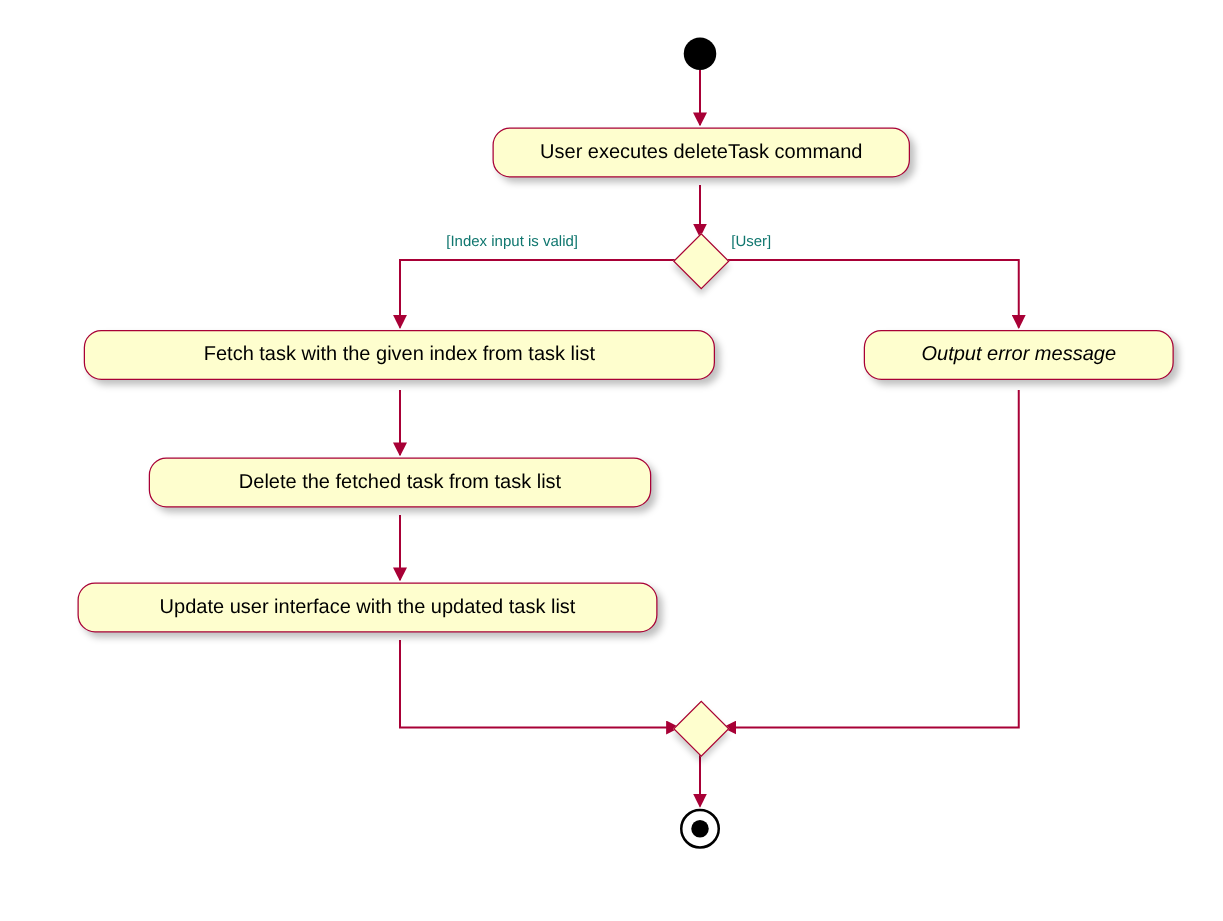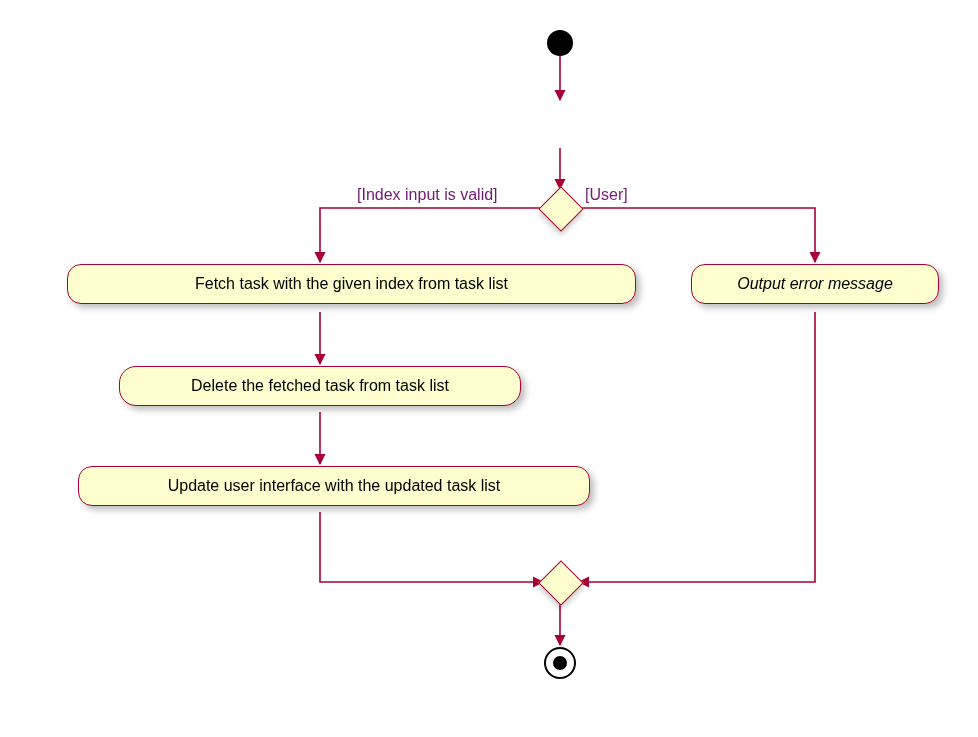--- a/index.html
+++ b/index.html
@@ -12,22 +12,22 @@
     border-radius:14px;
     padding:10px 18px;
     text-align:center;
     box-shadow:4px 4px 6px rgba(0,0,0,0.25);
     box-sizing:border-box;
     z-index:2;
     white-space:nowrap;
   }
   .label{
     position:absolute;
-    font-size:16px;
-    color:#701a75;
+    font-size:12px;
+    color:#0f766e;
     z-index:3;
     white-space:nowrap;
   }
   .start-node{
     position:absolute;
     width:26px;height:26px;border-radius:50%;
     background:#000;
     z-index:2;
   }
   .end-outer{
@@ -70,39 +70,42 @@
 
     <path d="M 320 512 L 320 582 L 543 582" stroke="#A80036" stroke-width="1.6" fill="none" marker-end="url(#arrow)"></path>
 
     <path d="M 815 312 L 815 582 L 579 582" stroke="#A80036" stroke-width="1.6" fill="none" marker-end="url(#arrow)"></path>
 
     <path d="M 560 601 L 560 645" stroke="#A80036" stroke-width="1.6" fill="none" marker-end="url(#arrow)"></path>
   </svg>
 
   <div class="start-node" style="left:547px;top:30px;"></div>
 
+  <div class="activity" style="left:394px;top:102px;width:334px;">
+    <span>User executes deleteTask command</span>
+  </div>
 
   <div class="diamond" style="left:545px;top:193px;"></div>
 
   <div class="label" style="left:357px;top:186px;">[Index input is valid]</div>
   <div class="label" style="left:585px;top:186px;">[User]</div>
 
-  <div class="activity" style="left:67px;top:264px;width:569px;text-align:center;">
+  <div class="activity" style="left:67px;top:264px;width:505px;text-align:center;">
     <span>Fetch task with the given index from task list</span>
   </div>
 
   <div class="activity" style="left:691px;top:264px;width:248px;font-style:italic;">
     <span>Output error message</span>
   </div>
 
-  <div class="activity" style="left:119px;top:366px;width:402px;border-radius:17px;">
+  <div class="activity" style="left:119px;top:366px;width:402px;">
     <span>Delete the fetched task from task list</span>
   </div>
 
-  <div class="activity" style="left:78px;top:466px;width:512px;">
+  <div class="activity" style="left:62px;top:466px;width:464px;">
     <span>Update user interface with the updated task list</span>
   </div>
 
   <div class="diamond" style="left:545px;top:567px;"></div>
 
   <div class="end-outer" style="left:544px;top:647px;">
     <div class="end-inner"></div>
   </div>
 
 </div>

